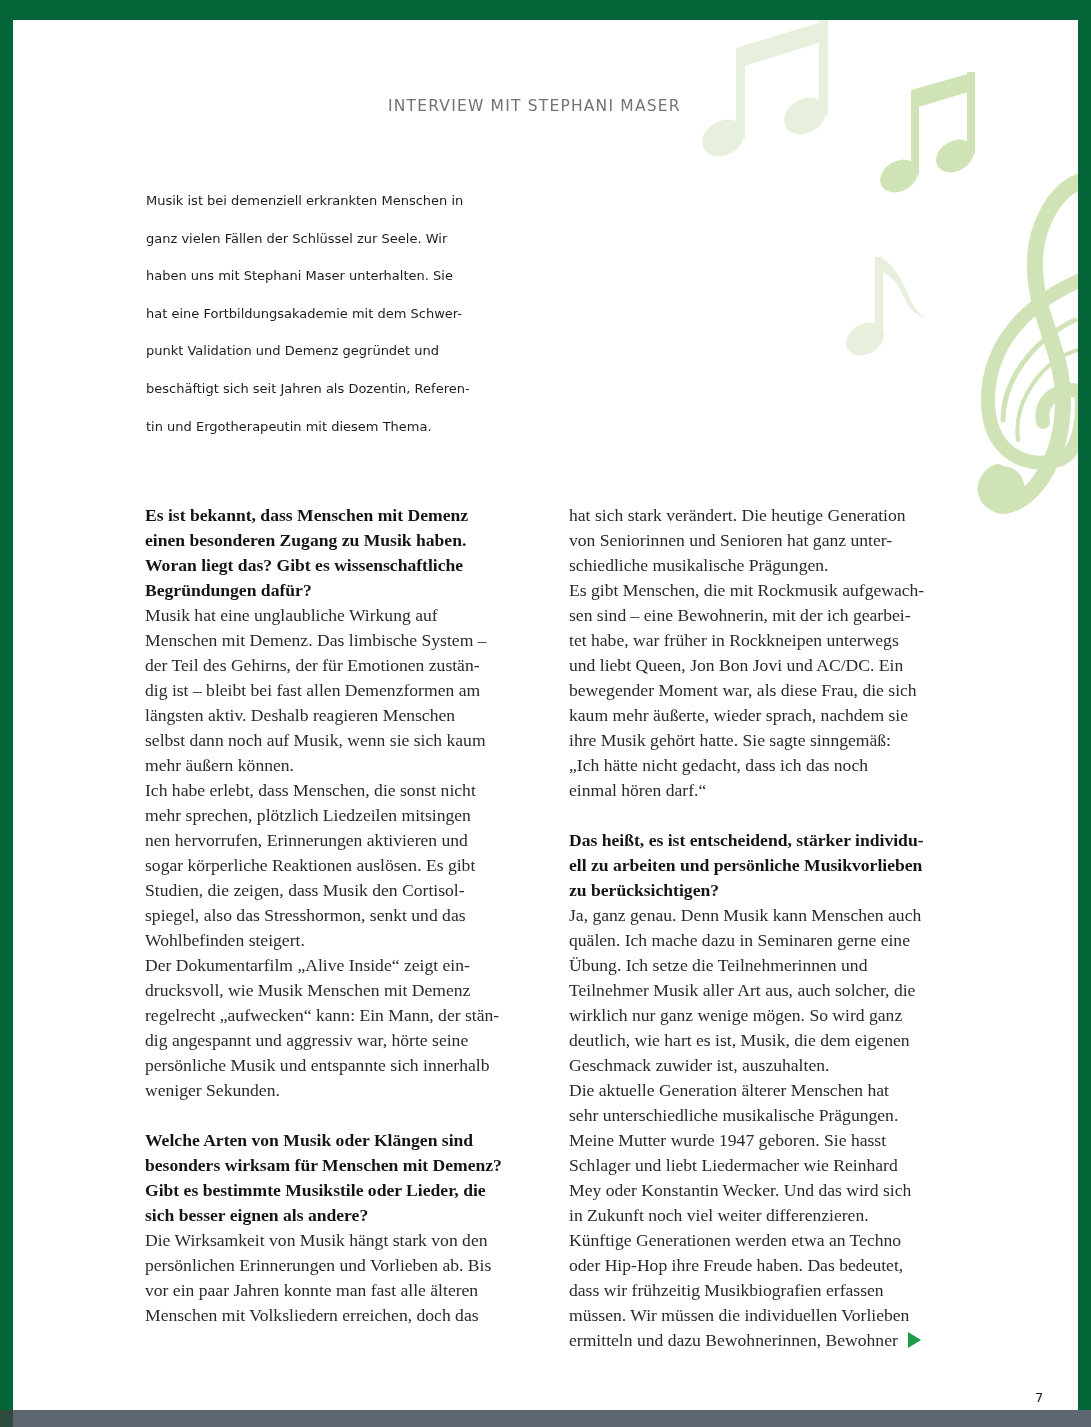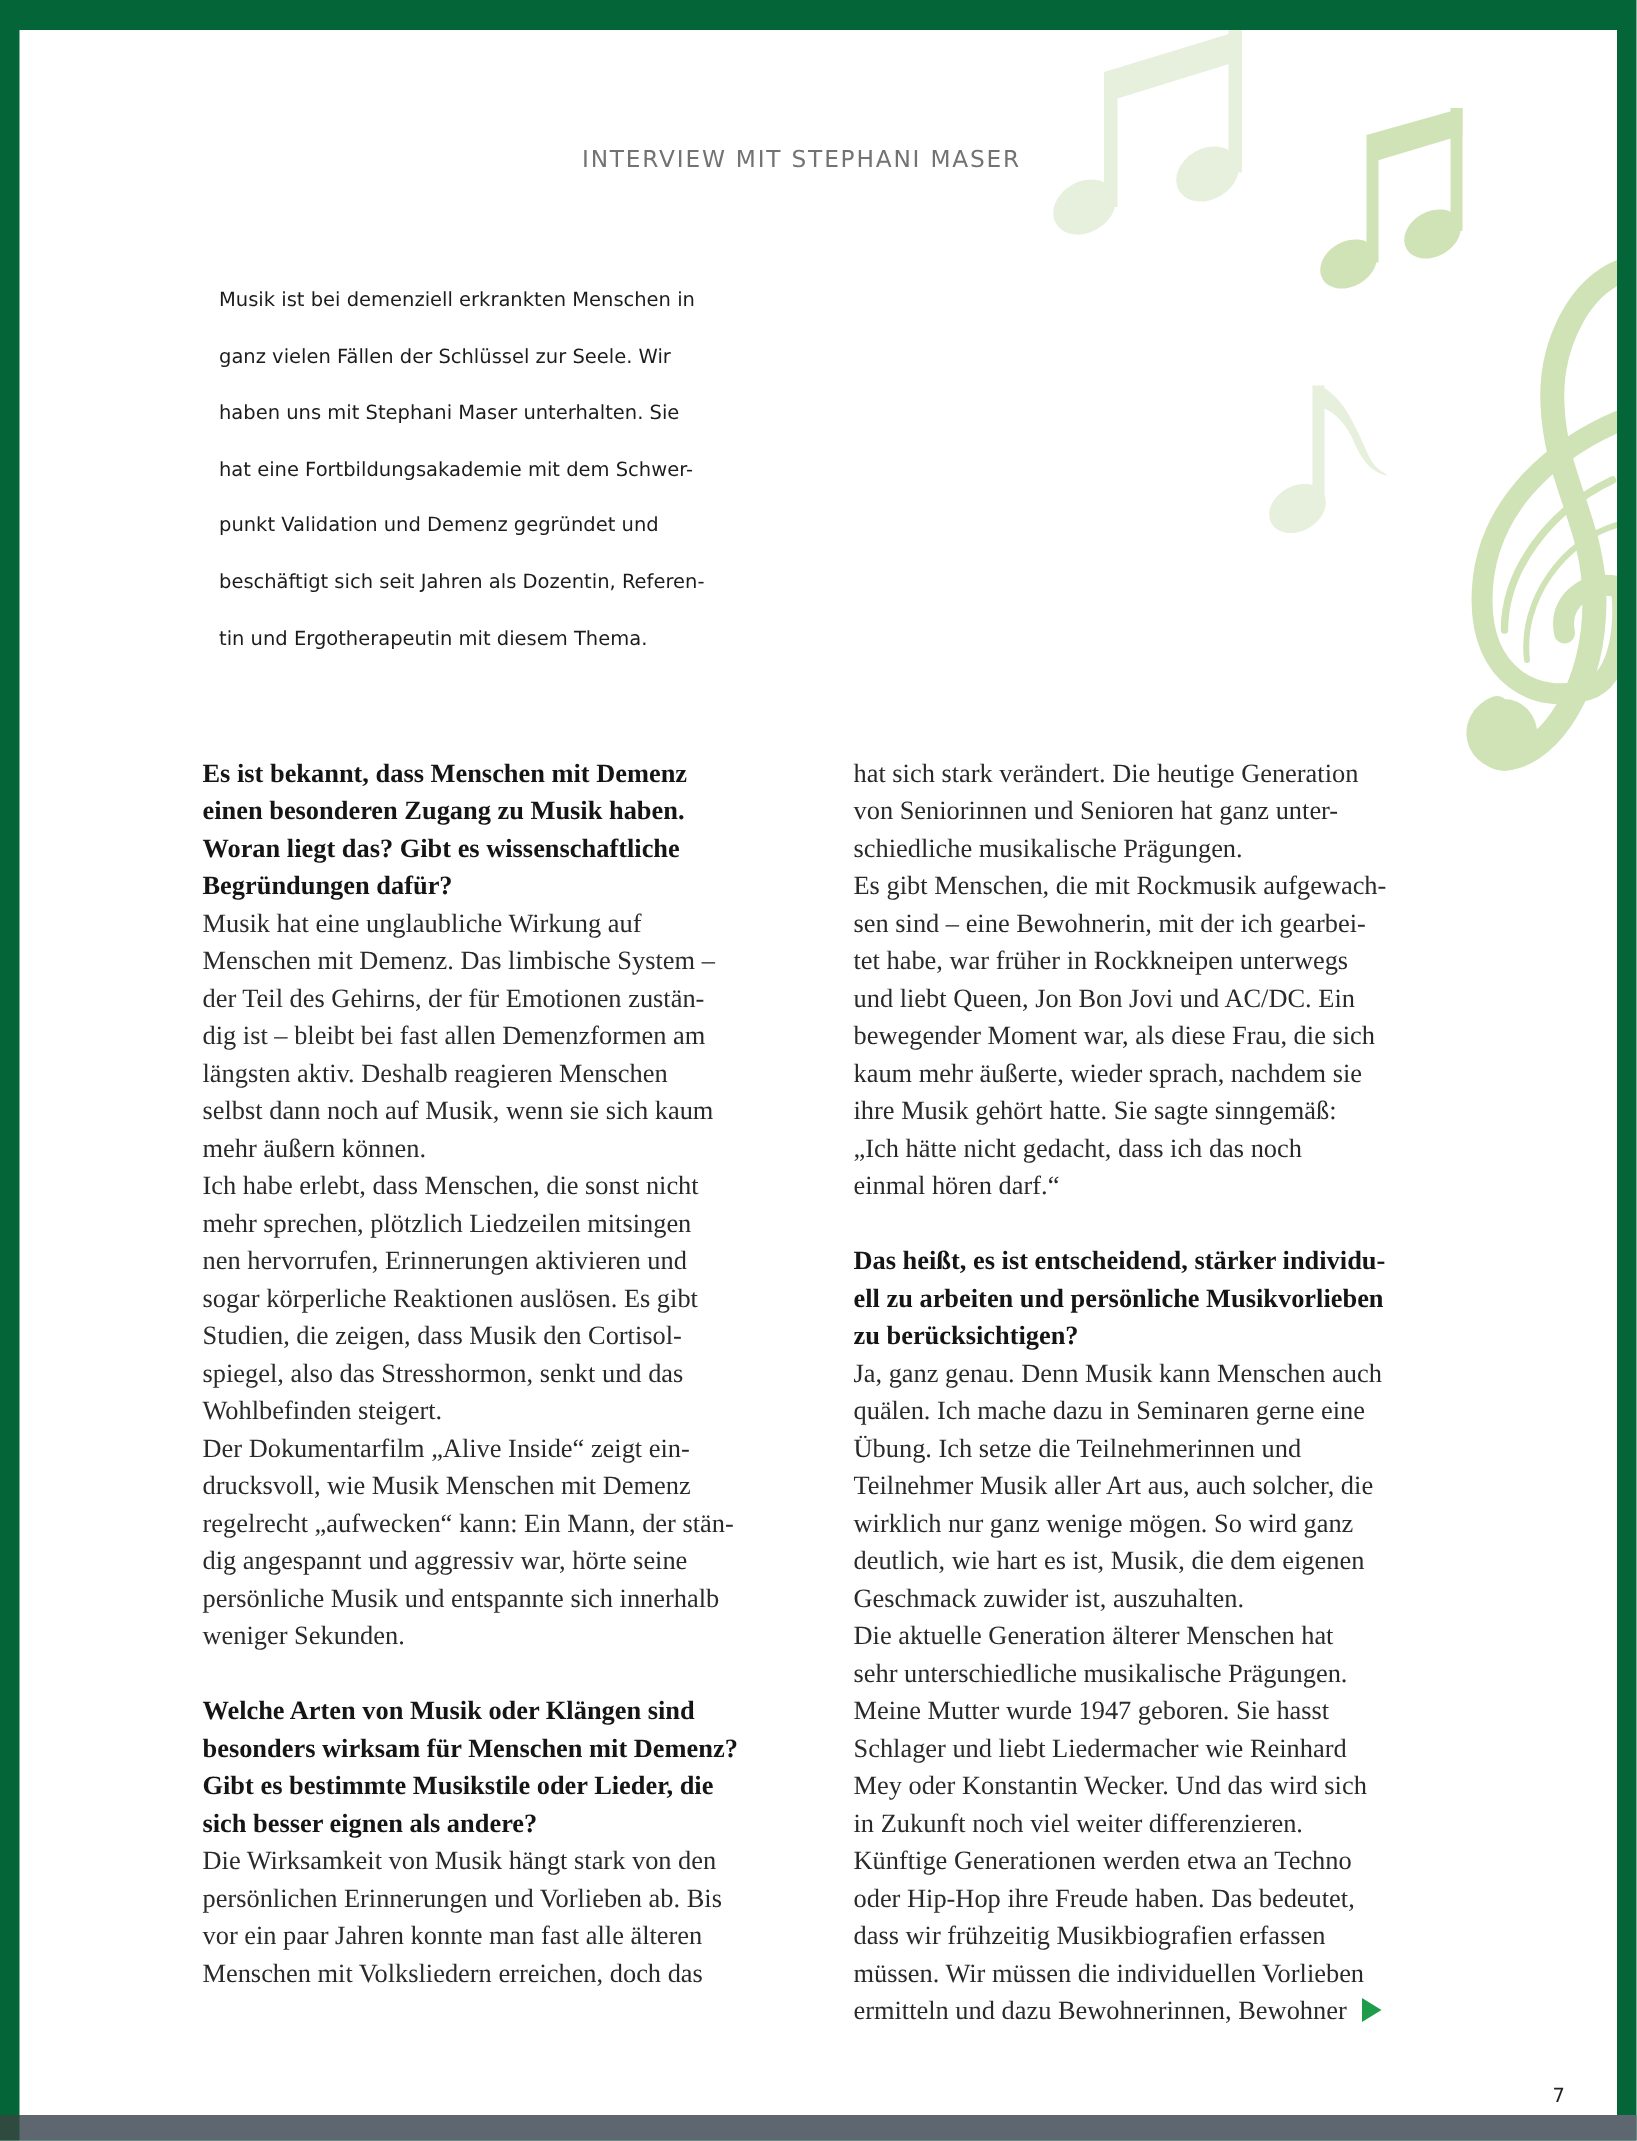--- a/index.html
+++ b/index.html
@@ -35,21 +35,21 @@
       font-family: "DejaVu Sans", sans-serif;
       font-size: 13px; line-height: 37.6px;
       color: #1c1c1c;
     }
     .intro span { display: block; white-space: nowrap; }
     .col {
       position: absolute; top: 483px; width: 420px;
       font-family: "Liberation Serif", serif;
       font-size: 17.6px; line-height: 25px; color: #2a2a2a;
     }
-    .col-left { left: 122px; }
+    .col-left { left: 132px; }
     .col-right { left: 556px; }
     .line { display: block; white-space: nowrap; }
     .q { font-weight: bold; color: #151515; }
     .gap { display: block; height: 25px; }
     .arrow {
       display: inline-block; width: 0; height: 0;
       border-top: 8px solid transparent; border-bottom: 8px solid transparent;
       border-left: 13px solid #1f9c4a;
       margin-left: 10px; vertical-align: -2px;
     }

